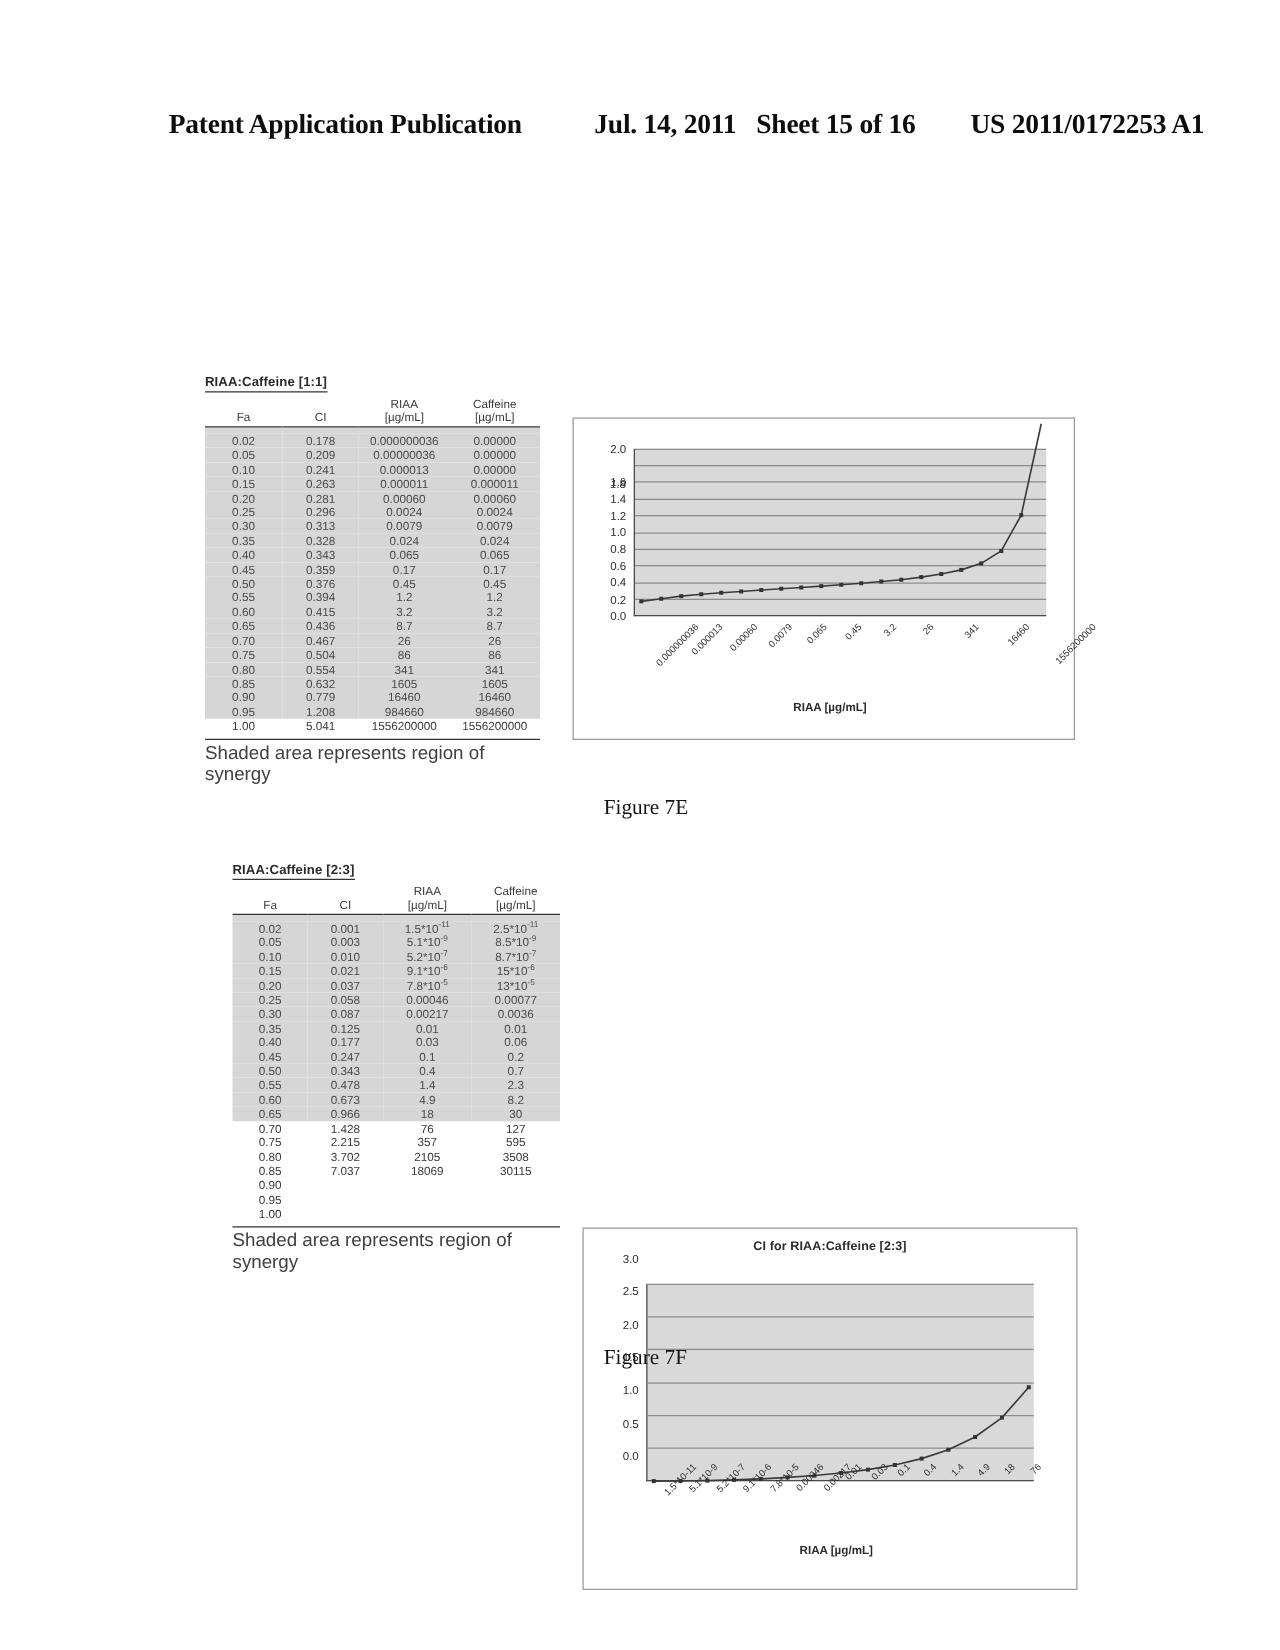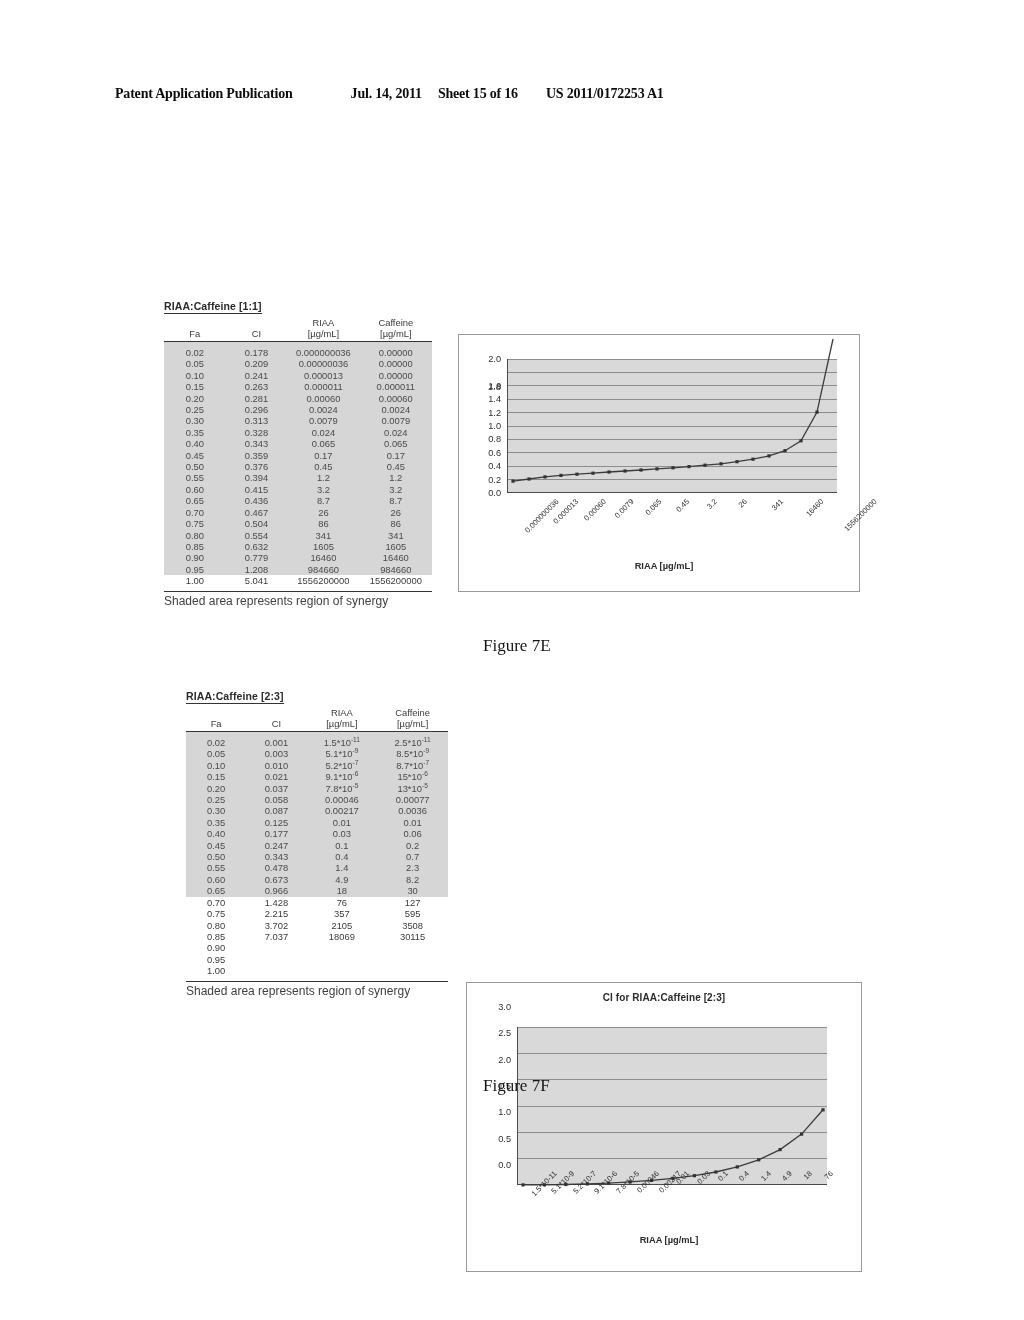--- a/index.html
+++ b/index.html
@@ -13,34 +13,34 @@
     position: relative;
     font-family: "Liberation Serif", serif;
     color: #1a1a1a;
     overflow: hidden;
   }
 
   
   .page-header {
     position: absolute;
     top: 86px;
-    left: 115px;
+    left: 135px;
     width: 775px;
     display: flex;
     align-items: baseline;
     font-family: "Liberation Serif", serif;
     font-weight: bold;
-    font-size: 14px;
+    font-size: 22px;
     letter-spacing: -0.2px;
     color: #0d0d0d;
   }
   .ph-title { white-space: nowrap; }
   .ph-date  { margin-left: 58px; white-space: nowrap; }
   .ph-sheet { margin-left: 16px; white-space: nowrap; }
-  .ph-pub   { margin-left: 28px; white-space: nowrap; }
+  .ph-pub   { margin-left: 44px; white-space: nowrap; }
 
   
   .panel { position: absolute; }
 
   
   .tbl-block { font-family: "Liberation Sans", sans-serif; }
   .tbl-title {
     font-size: 10.5px;
     font-weight: bold;
     color: #2a2a2a;
@@ -82,21 +82,21 @@
   tr.spacer td {
     background-color: #d6d6d6;
     height: 5px;
     line-height: 5px;
     padding: 0;
   }
   .tbl-foot {
     border-top: 1.4px solid #333;
     margin-top: 4px;
     padding-top: 2px;
-    font-size: 12px;
+    font-size: 15px;
     color: #3f3f3f;
     font-family: "Liberation Sans", sans-serif;
   }
   sup { font-size: 6.6px; vertical-align: super; line-height: 0; }
 
   
   .chart-box {
     border: 1px solid #9a9a9a;
     background: #ffffff;
     box-sizing: border-box;

